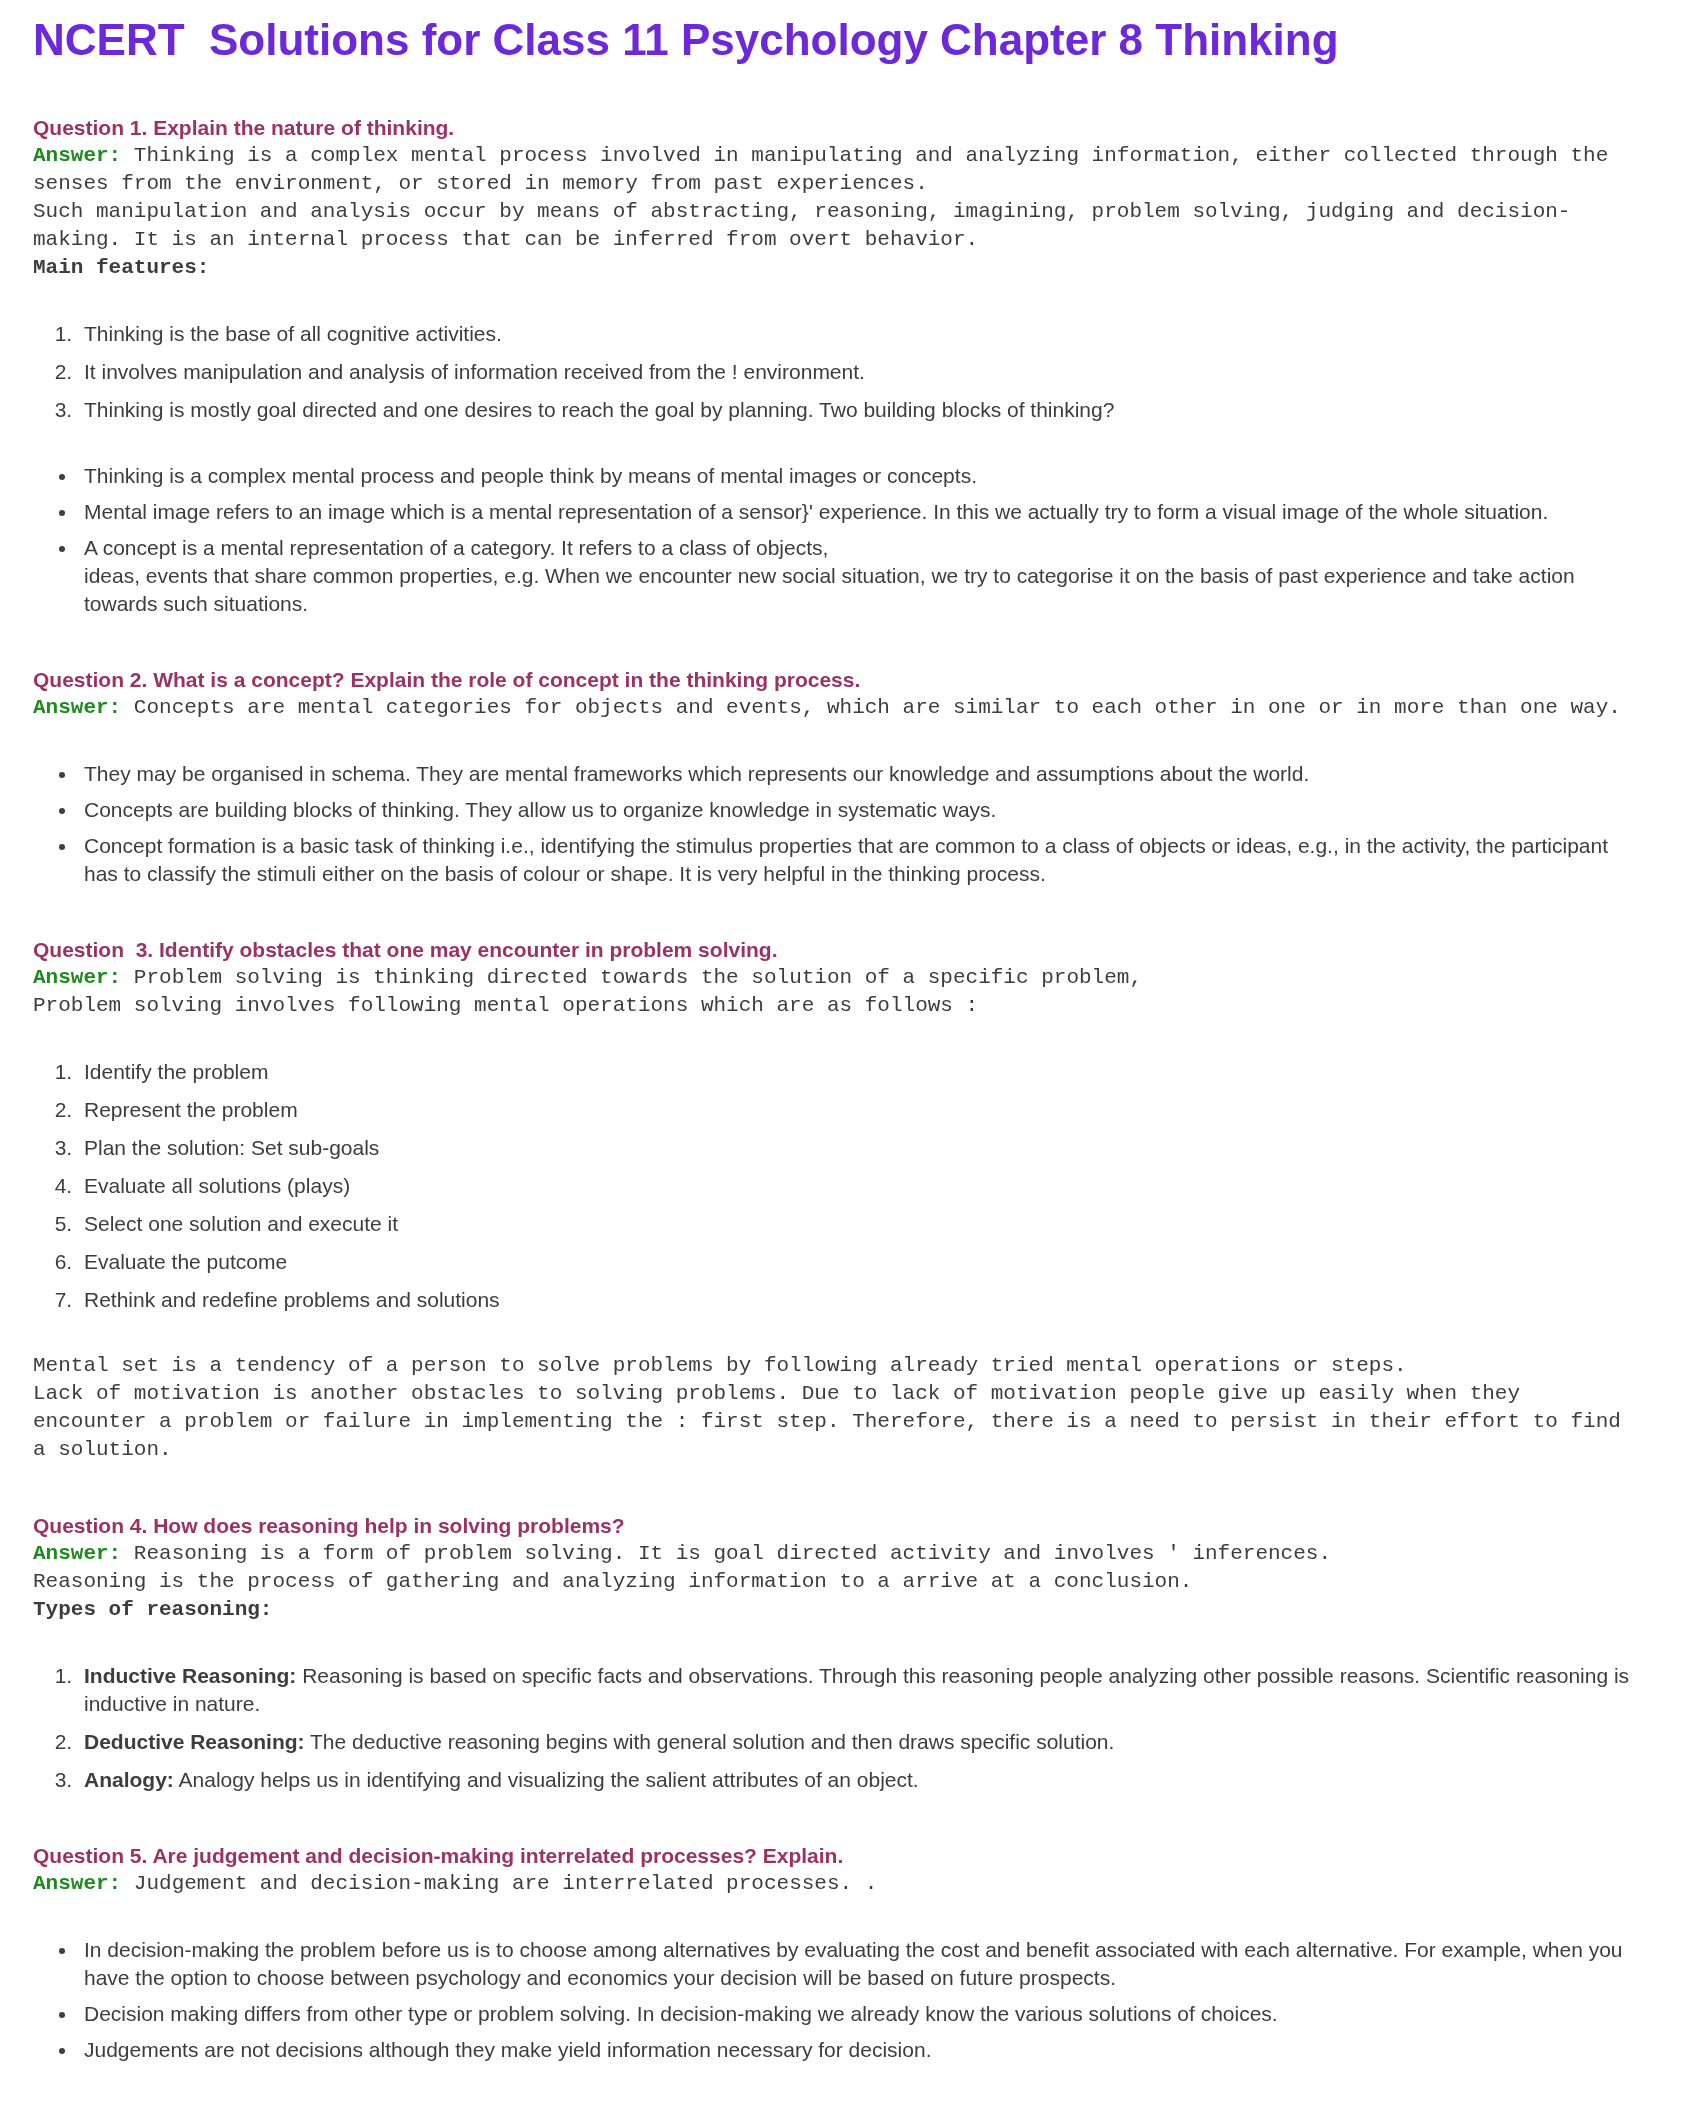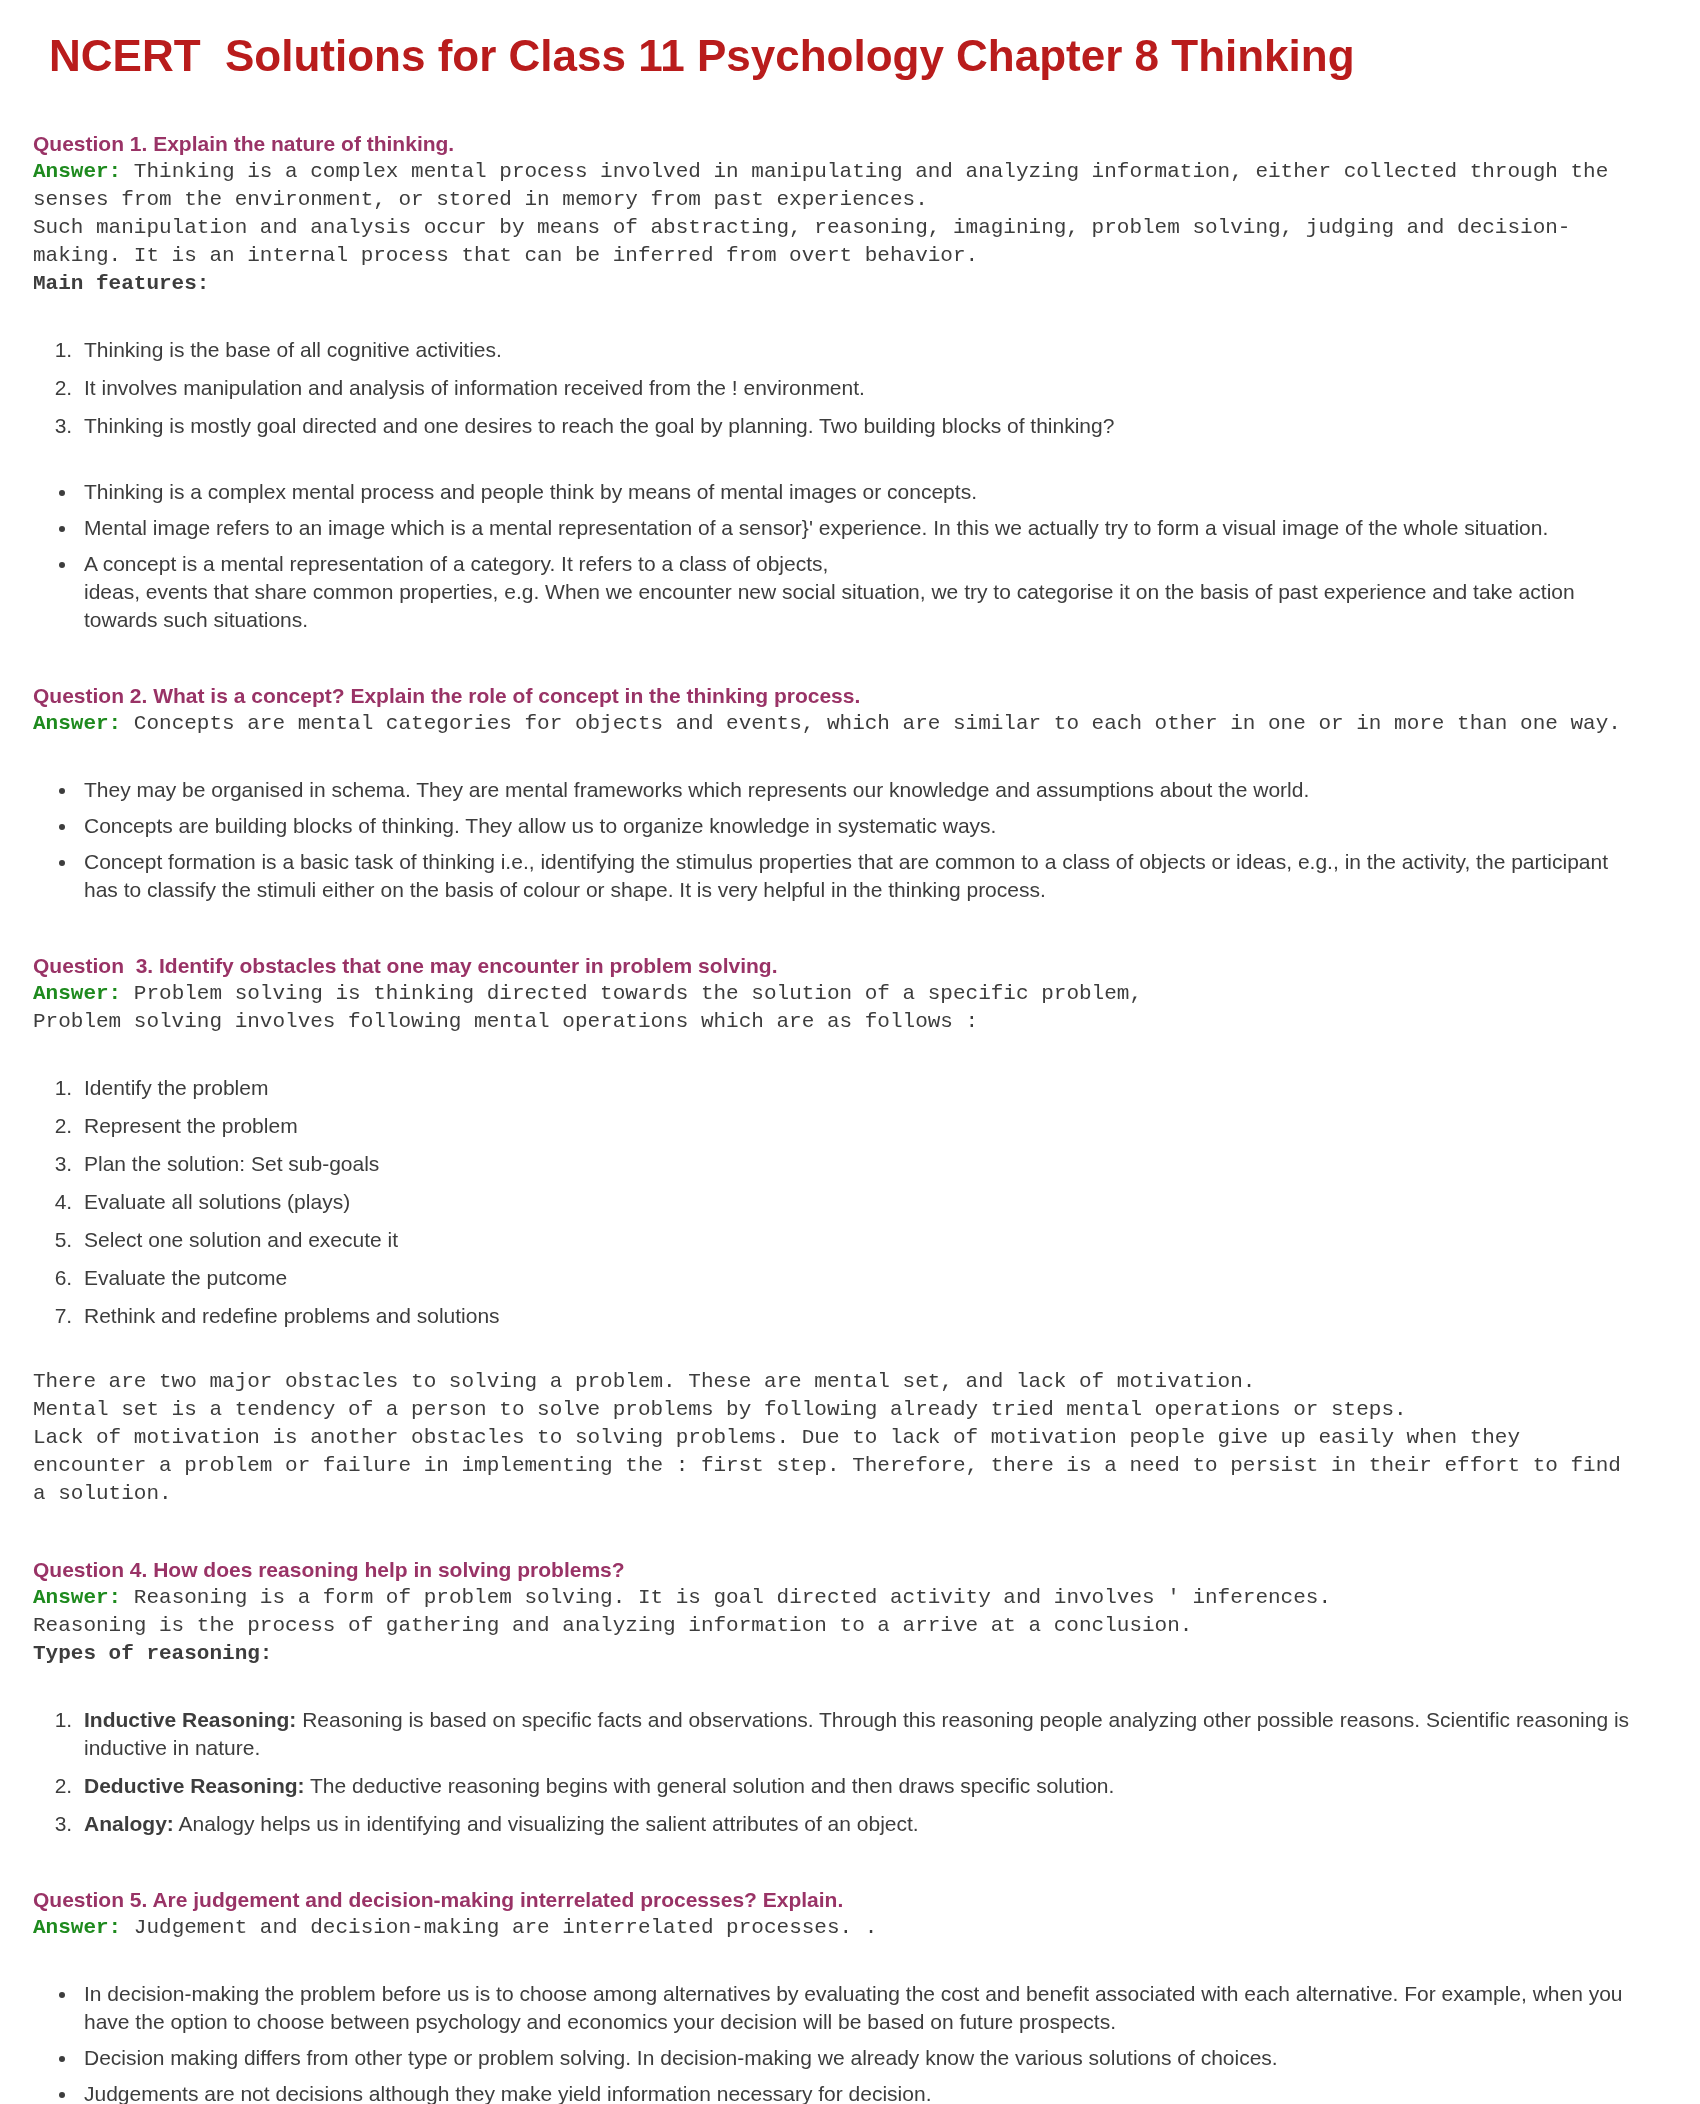--- a/index.html
+++ b/index.html
@@ -8,22 +8,22 @@
     min-height: 2104px;
     box-sizing: border-box;
     padding: 14px 70px 30px 33px;
     background: #ffffff;
     font-family: "Liberation Sans", sans-serif;
     color: #3d3d3d;
     font-size: 21px;
     line-height: 28px;
   }
   .title {
-    margin: 16px;
-    color: #b91c1c;
+    margin: 0;
+    color: #6d28d9;
     font-size: 44px;
     line-height: 52px;
     font-weight: bold;
     white-space: pre-wrap;
   }
   .subtitle {
     margin: 14px 0 0 0;
     color: #2122cb;
     font-size: 38px;
     line-height: 44px;
@@ -86,21 +86,20 @@
     <p class="body">Problem solving involves following mental operations which are as follows :</p>
     <ol>
       <li>Identify the problem</li>
       <li>Represent the problem</li>
       <li>Plan the solution: Set sub-goals</li>
       <li>Evaluate all solutions (plays)</li>
       <li>Select one solution and execute it</li>
       <li>Evaluate the putcome</li>
       <li>Rethink and redefine problems and solutions</li>
     </ol>
-    <p class="body">There are two major obstacles to solving a problem. These are mental set, and lack of motivation.</p>
     <p class="body">Mental set is a tendency of a person to solve problems by following already tried mental operations or steps.</p>
     <p class="body">Lack of motivation is another obstacles to solving problems. Due to lack of motivation people give up easily when they encounter a problem or failure in implementing the : first step. Therefore, there is a need to persist in their effort to find a solution.</p>
   </section>
 
   <section>
     <p class="qhead">Question 4. How does reasoning help in solving problems?</p>
     <p class="body"><span class="alabel">Answer:</span> <span>Reasoning is a form of problem solving. It is goal directed activity and involves ' inferences.</span></p>
     <p class="body">Reasoning is the process of gathering and analyzing information to a arrive at a conclusion.</p>
     <p class="body subhead">Types of reasoning:</p>
     <ol>

